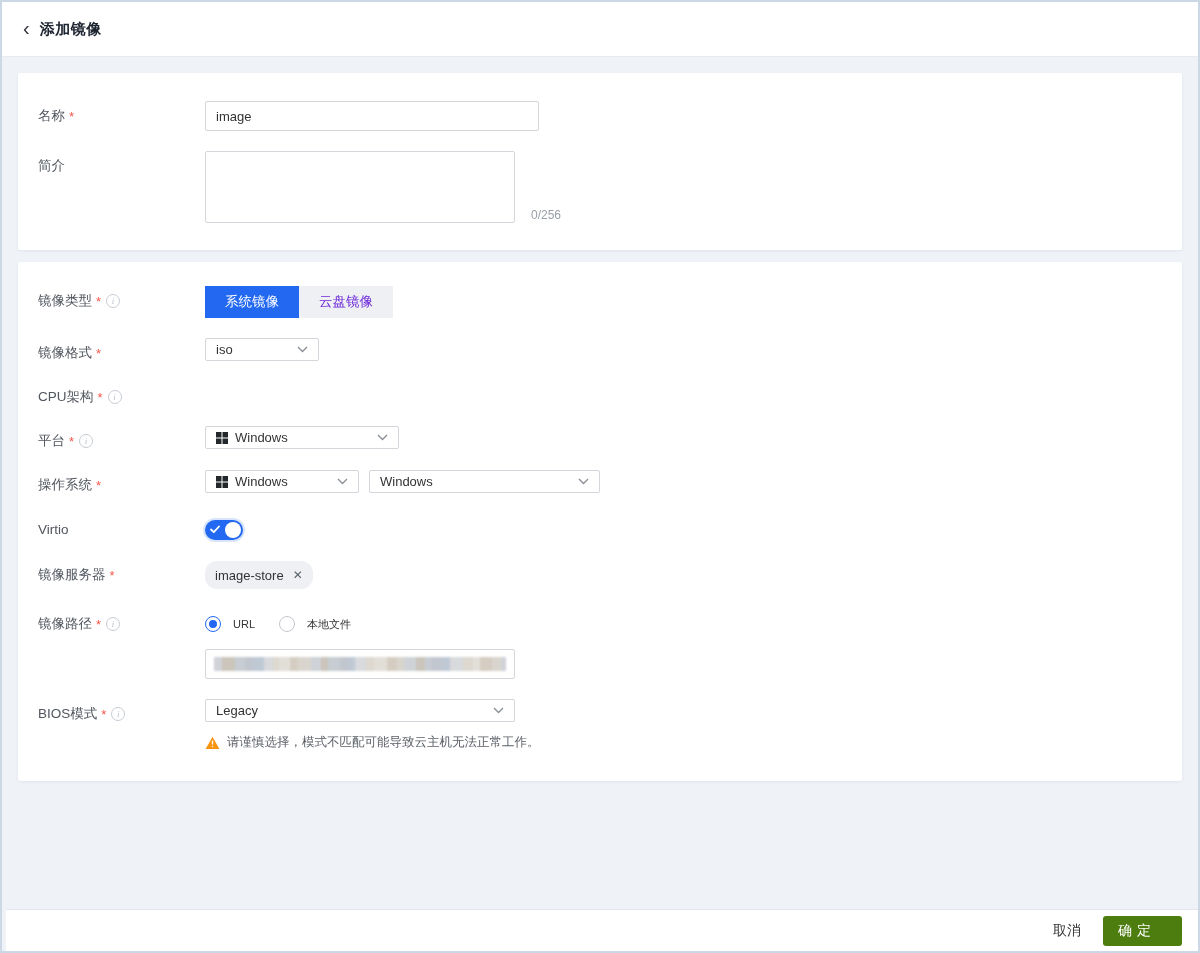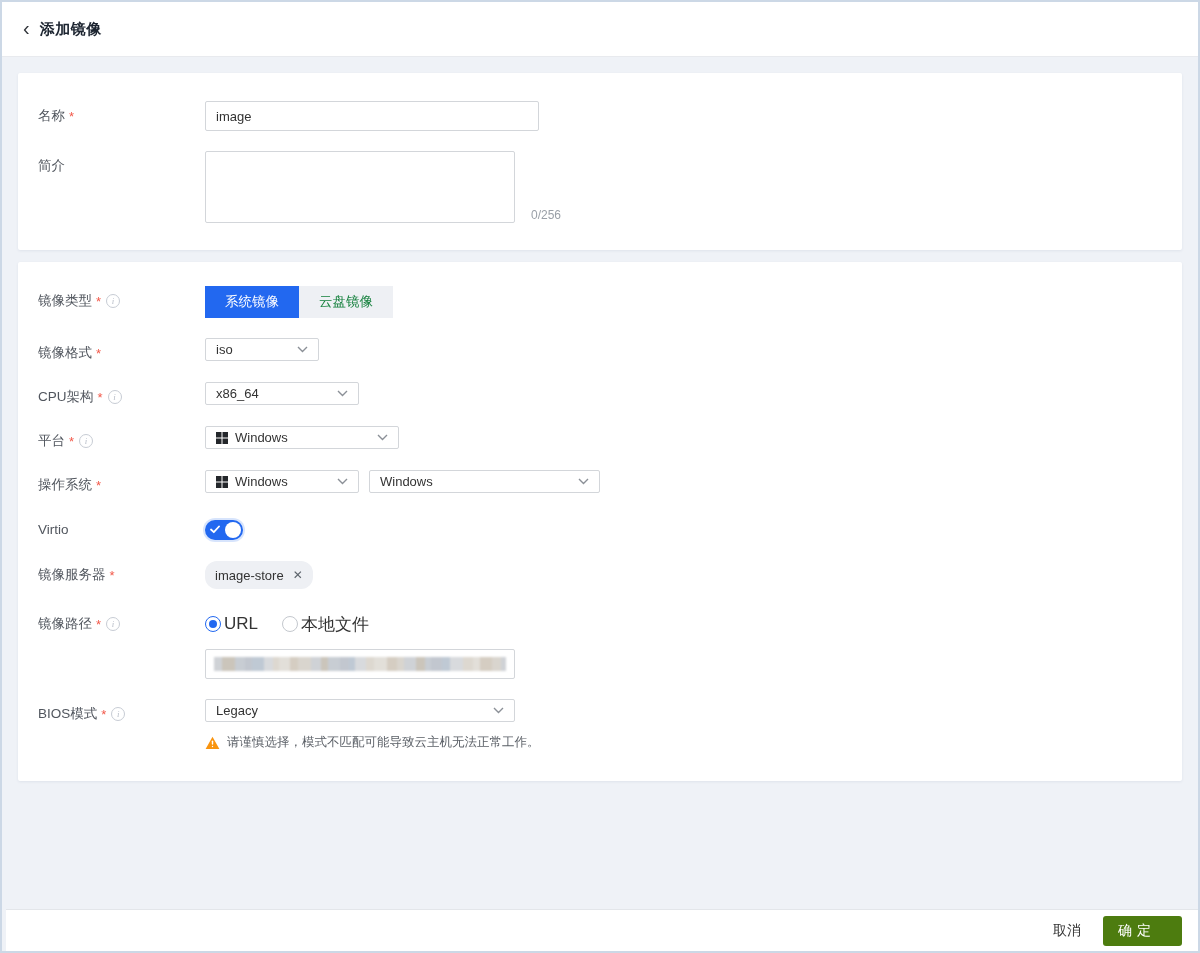--- a/index.html
+++ b/index.html
@@ -25,42 +25,42 @@
 
   .ctl { display:flex; flex-direction:column; }
 
   input.txt { height:30px; width:334px; border:1px solid #d3d6da; border-radius:2px; padding:0 10px; font-size:13px; color:#333; font-family:"Liberation Sans",sans-serif; outline:none; }
   .ta-wrap { position:relative; width:310px; }
   textarea.ta { width:310px; height:72px; border:1px solid #d3d6da; border-radius:2px; padding:6px 10px; font-size:13px; resize:none; outline:none; font-family:"Liberation Sans",sans-serif; }
   .counter { position:absolute; right:-46px; bottom:4px; font-size:12px; color:#9aa0a8; }
 
   
   .tabs { display:flex; }
-  .tab { height:32px; min-width:94px; padding:0 18px; display:flex; align-items:center; justify-content:center; font-size:13.5px; background:#eef0f4; color:#15803d; cursor:pointer; }
+  .tab { height:32px; min-width:94px; padding:0 18px; display:flex; align-items:center; justify-content:center; font-size:13.5px; background:#eef0f4; color:#6d28d9; cursor:pointer; }
   .tab.active { background:#2268f0; color:#fff; }
 
   
   .sel { height:23px; border:1px solid #d3d6da; border-radius:2px; background:#fff; display:flex; align-items:center; padding:0 10px; font-size:13px; color:#333; cursor:pointer; }
   .sel .grow { flex:1; }
   .chev { width:11px; height:7px; flex:none; margin-left:8px; }
   .winlogo { width:12px; height:12px; flex:none; margin-right:7px; }
   .sel-group { display:flex; gap:10px; }
 
   
   .toggle { width:38px; height:20px; border-radius:10px; background:#2268f0; position:relative; cursor:pointer; margin-top:6px; box-shadow:0 0 0 2px rgba(34,104,240,0.18); }
   .knob { position:absolute; right:2px; top:2px; width:16px; height:16px; background:#fff; border-radius:50%; }
   .tick { position:absolute; left:5px; top:5px; }
 
   
   .tag { height:28px; background:#eef0f4; border-radius:12px; display:inline-flex; align-items:center; padding:0 10px; font-size:13px; color:#333; margin-top:1px; align-self:flex-start; }
   .tag .x { margin-left:9px; color:#5c636b; font-size:12px; cursor:pointer; }
 
   
   .radios { display:flex; align-items:center; gap:24px; height:22px; margin-top:4px; }
-  .radio-item { display:flex; align-items:center; gap:3px; cursor:pointer; font-size:17px; color:#333; }
+  .radio-item { display:flex; align-items:center; gap:12px; cursor:pointer; font-size:11px; color:#333; }
   .rdot { width:16px; height:16px; border-radius:50%; border:1px solid #c4c8ce; background:#fff; position:relative; flex:none; }
   .rdot.on { border-color:#2268f0; }
   .rdot.on::after { content:""; position:absolute; left:3px; top:3px; width:8px; height:8px; border-radius:50%; background:#2268f0; }
 
   .url-input { margin-top:14px; height:30px; width:310px; border:1px solid #d3d6da; border-radius:2px; display:flex; align-items:center; padding:0 8px; }
   .mosaic { display:flex; height:14px; width:100%; overflow:hidden; filter:blur(0.8px); }
   .mosaic span { height:100%; flex:none; }
 
   
   .warn { display:flex; align-items:center; gap:7px; margin-top:12px; font-size:12.5px; color:#5a5f66; }
@@ -136,28 +136,20 @@
               </svg>
           </div>
         </div>
       </div>
 
       <div class="row">
         <div class="lbl">
           <span>CPU架构</span>
           <span class="req">*</span>
           <span class="info">i</span>
-        </div>
-        <div class="ctl">
-          <div class="sel" style="width:154px">
-            <span class="grow">x86_64</span>
-            <svg class="chev" viewBox="0 0 11 7">
-                <polyline points="1,1 5.5,5.5 10,1" fill="none" stroke="#8b9097" stroke-width="1.4"></polyline>
-              </svg>
-          </div>
         </div>
       </div>
 
       <div class="row">
         <div class="lbl">
           <span>平台</span>
           <span class="req">*</span>
           <span class="info">i</span>
         </div>
         <div class="ctl">

